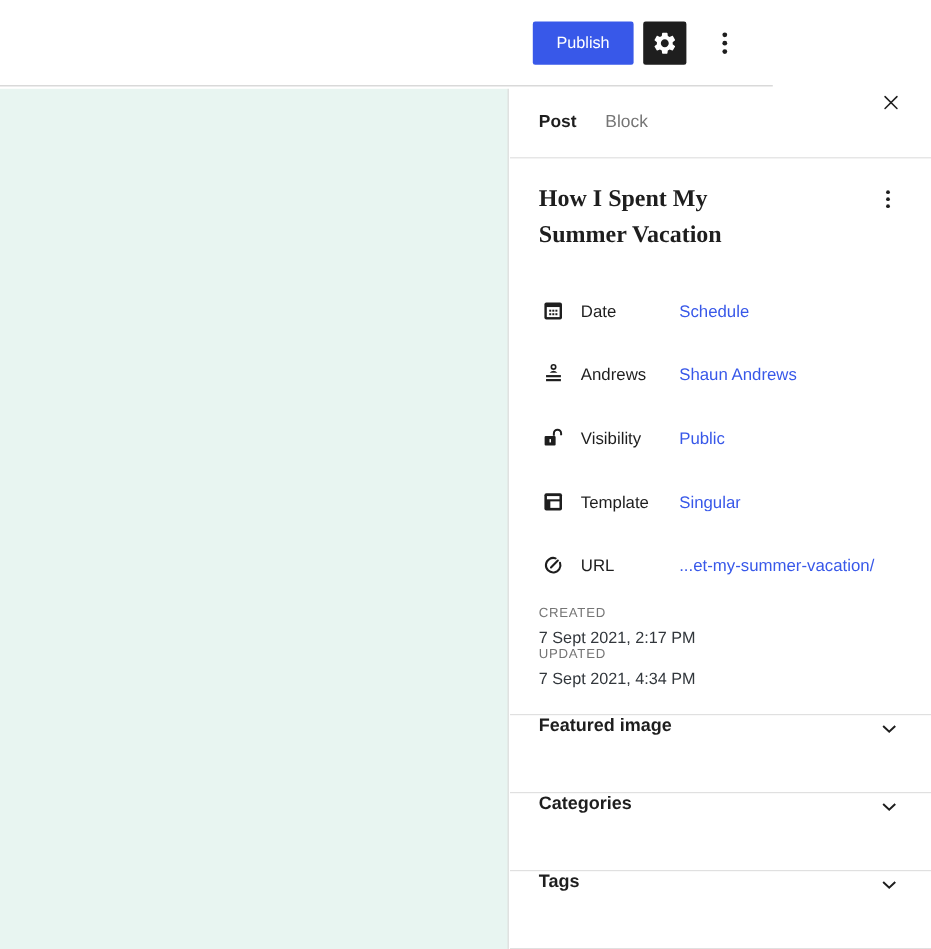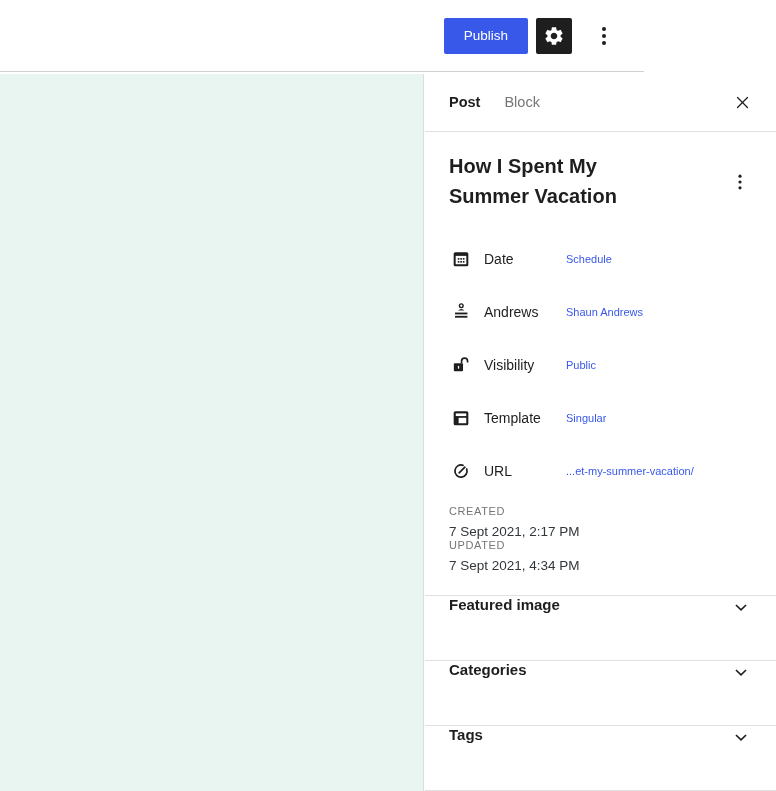--- a/index.html
+++ b/index.html
@@ -17,39 +17,39 @@
     background:var(--dark_button,#1e1e1e); display:flex; align-items:center; justify-content:center; }
   .kebab-btn { width:28px; height:36px; margin-left:18px; display:flex;
     align-items:center; justify-content:center; }
 
   
   .canvas { position:absolute; top:73.5px; left:0; width:424px; bottom:0;
     background:var(--canvas,#e8f5f1); border-right:1px solid #ddd; }
 
   
   .sidebar { position:absolute; top:73.5px; left:425px; width:351px; bottom:0; background:#fff; }
-  .sidebar-header { height:58px; display:flex; align-items:center;
+  .sidebar-header { height:58px; display:flex; 
     padding:0 22px 0 24px; border-bottom:1px solid #e0e0e0; }
   .tab { font-size:14.5px; color:#757575; margin-right:24px; padding:0; }
   .tab.active { color:#1e1e1e; font-weight:700; }
   .close-btn { margin-left:auto; width:24px; height:24px; display:flex;
     align-items:center; justify-content:center; }
 
   .summary { padding:19px 24px 22px; border-bottom:1px solid #e0e0e0; }
-  .title-row { display:flex; align-items:center; }
+  .title-row { display:flex; align-items:flex-start;font-family:Liberation Serif, serif; }
   .post-title { font-size:20px; line-height:30px; font-weight:700; max-width:200px; flex:1; }
   .title-kebab { width:24px; height:24px; margin-top:3px; margin-left:auto;
     display:flex; align-items:center; justify-content:center; }
 
   .rows { margin-top:22px; }
   .row { display:flex; align-items:center; height:53px; }
   .row-icon { width:24px; height:24px; flex:0 0 24px; display:flex;
     align-items:center; justify-content:center; }
   .row-label { margin-left:11px; width:82px; font-size:14px; color:#1e1e1e; flex:0 0 82px; }
-  .row-value { font-size:11px; color:var(--accent,#3858e9); text-decoration:none;
+  .row-value { font-size:14px; color:var(--accent,#3858e9); text-decoration:none;
     white-space:nowrap; overflow:hidden; text-overflow:ellipsis; }
 
   .meta { margin-top:7px; display:flex;flex-direction:column; }
   .meta-col { width:163px; }
   .meta-label { font-size:11px; letter-spacing:0.6px; color:#757575; }
   .meta-value { margin-top:7px; font-size:13.5px; color:#32373c; white-space:nowrap; }
 
   .panel { height:65px; display:flex; align-items:flex-start;
     padding:0 24px 0 24px; border-bottom:1px solid #e0e0e0; width:100%; text-align:left; }
   .panel-title { font-size:15px; font-weight:700; color:#1e1e1e; }

